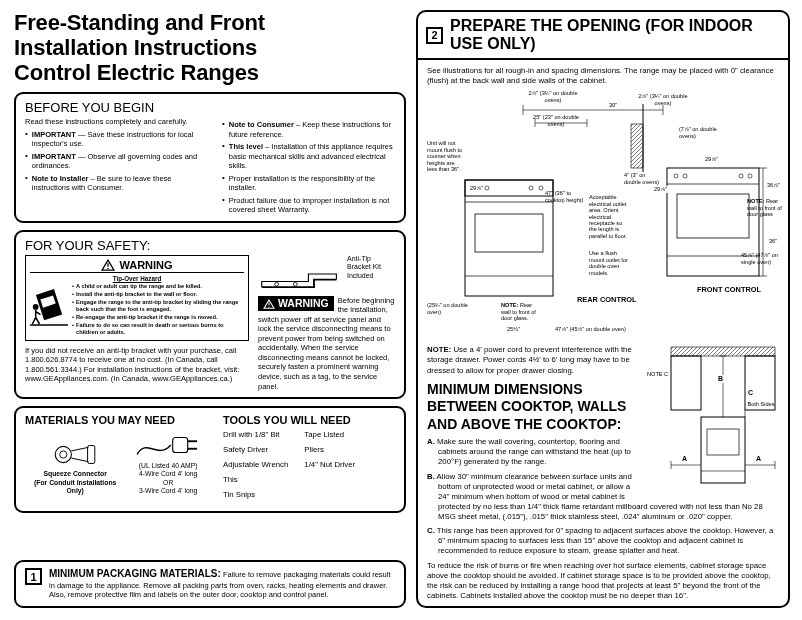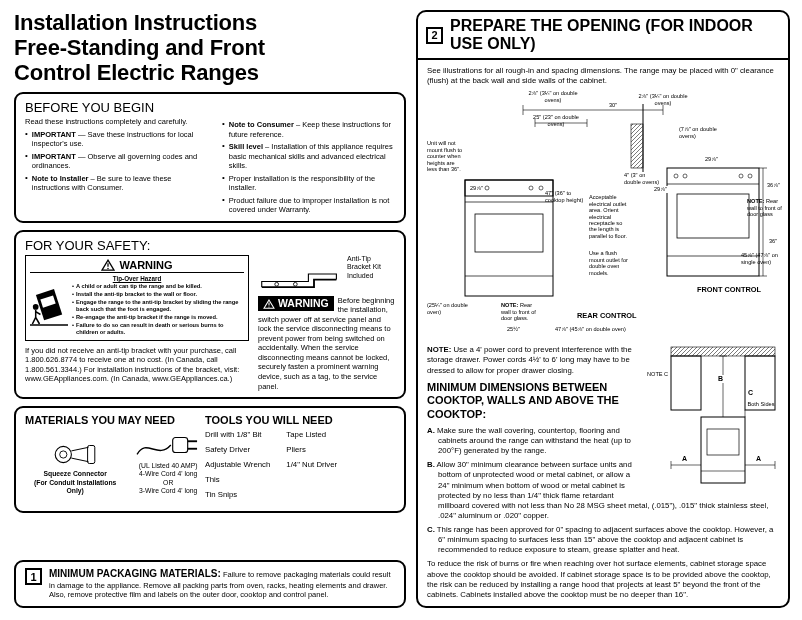--- a/index.html
+++ b/index.html
@@ -28,21 +28,21 @@
   .tipicon{width:38px;height:44px;flex:none}
   .titem{display:flex;gap:2px;font-size:5.7px;font-weight:bold;line-height:1.22;margin-bottom:1px}
   .contact{margin-top:5px}
   .bracket-row{display:flex;align-items:flex-start;gap:5px;justify-content:flex-end}
   .bracket{width:84px;height:38px;flex:none}
   .bracket-cap{font-size:7px;width:58px;line-height:1.2}
   .pw{margin-top:3px}
   .blackwarn{float:left;background:#000;color:#fff;display:inline-flex;align-items:center;gap:3px;font-weight:bold;font-size:10.5px;padding:1px 5px;margin:0 4px 1px 0}
   .blackwarn .tri{width:12px;height:10px}
   
-  .mt-cols{display:flex;gap:2px}
+  .mt-cols{display:flex;gap:20px}
   .mt-left{width:178px;flex:none}
   .mt-right{flex:1}
   h3.mth{font-size:11px;font-weight:bold;margin-bottom:4px}
   .figs{display:flex;gap:8px;align-items:flex-end}
   .fig{text-align:center}
   .fig svg{display:block;margin:0 auto 2px}
   .cap{font-size:6.8px;line-height:1.22}
   .cap.b{font-weight:bold}
   .toolcols{display:flex;gap:16px}
   .tool{font-size:7.8px;margin-bottom:6px}
@@ -56,37 +56,37 @@
   .step2-head{display:flex;align-items:center;gap:7px;padding:5px 8px;border-bottom:2px solid #000;flex:none}
   .step-title{font-weight:bold;font-size:16px}
   .s2-body{padding:6px 9px 4px;font-size:7.8px;line-height:1.3;flex:1;min-width:0}
   .s2-body p{margin-bottom:4px}
   .diagram{position:relative;height:252px;margin:2px 0 3px}
   .dart{position:absolute;left:0;top:0}
   .dlabel{position:absolute;font-size:5.6px;line-height:1.15}
   .dlabel.ctr{text-align:center}
   .dlabel.bg{background:#fff;padding:0 1px}
   .dcap{font-weight:bold;font-size:7.4px}
-  .minhead{font-size:11px;font-weight:bold;line-height:1.25;margin:5px 0 3px}
+  .minhead{font-size:14px;font-weight:bold;line-height:1.25;margin:5px 0 3px}
   .abc{font-size:7.8px;line-height:1.3;margin-bottom:4px;padding-left:11px;text-indent:-11px}
   .clearR{clear:right}
   .cabwrap{float:right;width:132px;height:150px;position:relative;margin:0 0 4px 7px}
   .clabel{position:absolute;font-size:5.6px;line-height:1.1}
   .clabel.bold{font-weight:bold;font-size:7px;background:#fff;padding:0 1px}
 </style>
 </head>
 <body>
 
 <div class="page">
 
   <div class="col-left">
 
     <div class="title">
+      <div>Free-Standing and Front</div>
       <div>Installation Instructions</div>
-      <div>Free-Standing and Front</div>
       <div>Control Electric Ranges</div>
     </div>
 
     <div class="box">
       <h2 class="sec">BEFORE YOU BEGIN</h2>
       <div class="byb-cols">
         <div class="byb-col">
           <p class="small">Read these instructions completely and carefully.</p>
           <div class="bullet">
               <span class="dot">•</span>
@@ -101,29 +101,29 @@
               <span><b>Note to Installer</b><span> – Be sure to leave these instructions with Consumer.</span></span>
             </div>
         </div>
         <div class="byb-col">
           <div class="bullet">
               <span class="dot">•</span>
               <span><b>Note to Consumer</b><span> – Keep these instructions for future reference.</span></span>
             </div>
           <div class="bullet">
               <span class="dot">•</span>
-              <span><b>Skill level</b><span> – Installation of this appliance requires basic mechanical skills and advanced electrical skills.</span></span>
+              <span><b>This level</b><span> – Installation of this appliance requires basic mechanical skills and advanced electrical skills.</span></span>
             </div>
           <div class="bullet">
               <span class="dot">•</span>
               <span><b></b><span>Proper installation is the responsibility of the installer.</span></span>
             </div>
           <div class="bullet">
               <span class="dot">•</span>
-              <span><b></b><span>Product failure due to improper installation is not covered under Warranty.</span></span>
+              <span><b></b><span>Product failure due to improper installation is not covered sheet Warranty.</span></span>
             </div>
         </div>
       </div>
     </div>
 
     <div class="box">
       <h2 class="sec">FOR YOUR SAFETY:</h2>
       <div class="saf-cols">
         <div class="saf-left">
           <div class="tipbox">
@@ -312,21 +312,21 @@
         <div class="dlabel" style="left:118px;top:100px;width:40px">47" (36" to cooktop height)</div>
         <div class="dlabel" style="left:162px;top:104px;width:40px">Acceptable electrical outlet area. Orient electrical receptacle so the length is parallel to floor.</div>
         <div class="dlabel" style="left:162px;top:160px;width:40px">Use a flush mount outlet for double oven models.</div>
         <div class="dlabel bg" style="left:196px;top:82px;width:38px">4" (3" on double ovens)</div>
         <div class="dlabel bg" style="left:226px;top:96px">29⅞"</div>
         <div class="dlabel" style="left:278px;top:66px">29⅞"</div>
         <div class="dlabel" style="left:74px;top:212px;width:42px"><b>NOTE:</b> <span>Rear wall to front of door glass.</span></div>
         <div class="dlabel" style="left:80px;top:236px">25½"</div>
         <div class="dlabel" style="left:0px;top:212px;width:56px">(25¼" on double oven)</div>
         <div class="dlabel" style="left:128px;top:236px;width:80px">47⅞" (45⅞" on double oven)</div>
-        <div class="dcap dlabel" style="left:150px;top:222px;width:90px">REAR CONTROL</div>
+        <div class="dcap dlabel" style="left:150px;top:206px;width:90px">REAR CONTROL</div>
         <div class="dlabel" style="left:340px;top:92px">36⅞"</div>
         <div class="dlabel" style="left:320px;top:108px;width:36px"><b>NOTE:</b> <span>Rear wall to front of door glass</span></div>
         <div class="dlabel" style="left:342px;top:148px">36"</div>
         <div class="dlabel" style="left:314px;top:162px;width:42px">45⅞" (47⅞" on single oven)</div>
         <div class="dcap dlabel" style="left:262px;top:196px;width:80px;text-align:center">FRONT CONTROL</div>
       </div>
 
       <div class="cabwrap">
         <svg width="132" height="150" viewBox="0 0 132 150">
           <defs>

